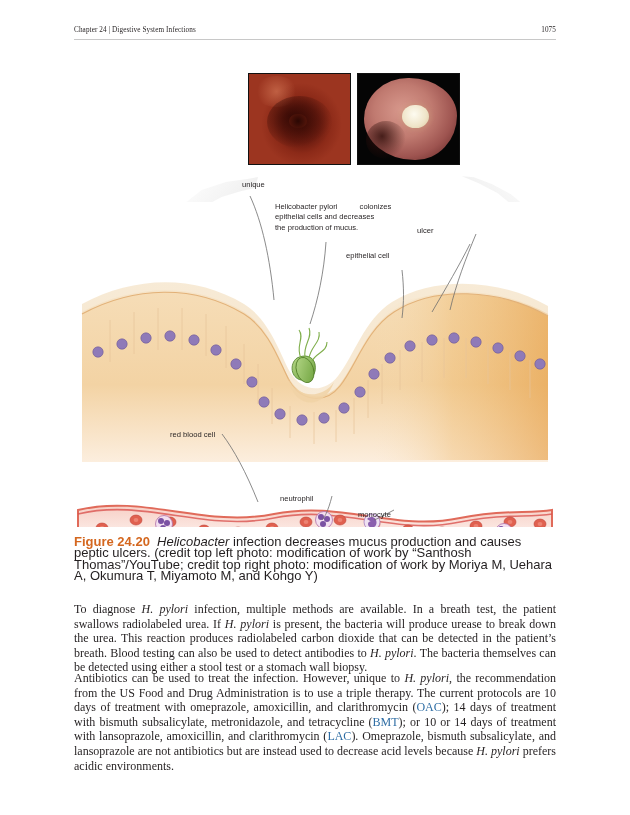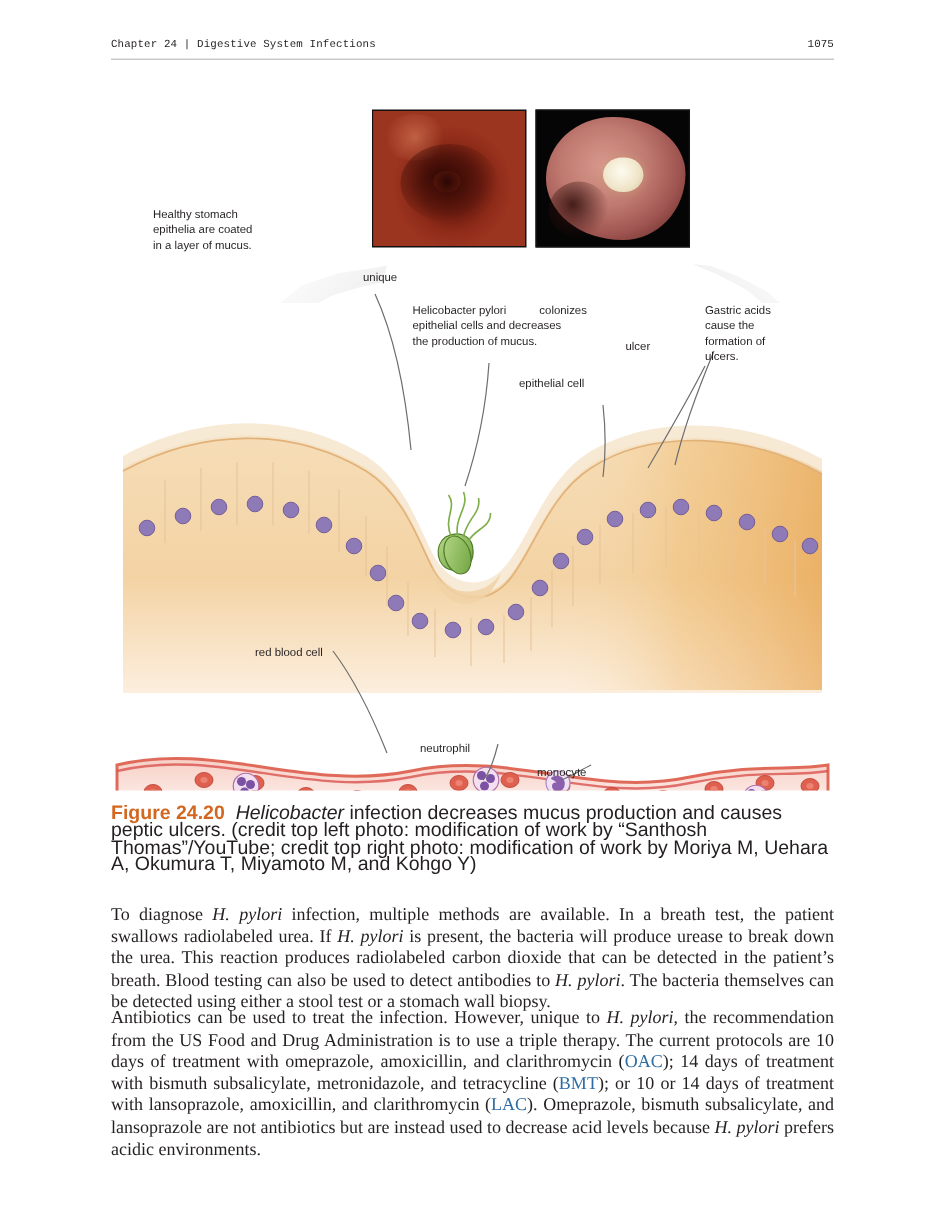--- a/index.html
+++ b/index.html
@@ -23,21 +23,21 @@
     background: #fff;
   }
   .header {
     position: absolute;
     left: 74px;
     top: 26px;
     width: 482px;
     display: flex;
     justify-content: space-between;
     align-items: center;
-    font-family: Liberation Mono, monospace;
+    font-family: Liberation Serif, serif;
     font-size: 7.2px;
     color: #231f20;
     letter-spacing: 0.1px;
   }
   .header-rule {
     position: absolute;
     left: 74px;
     top: 39px;
     width: 482px;
     height: 1px;
@@ -372,40 +372,29 @@
         <path d="M252,180 C250,210 244,238 236,262"></path>
         <path d="M396,182 C386,202 372,226 358,250"></path>
         <path d="M402,172 C392,196 382,222 376,248"></path>
         <path d="M328,208 C330,226 330,240 328,256"></path>
         <path d="M148,372 C160,388 172,410 184,440"></path>
         <path d="M258,434 C254,450 250,456 248,458"></path>
         <path d="M320,448 C312,452 306,456 300,458"></path>
       </g>
     </svg>
 
-    <div class="fig-label" style="left:28px; top:76px; width:96px;">
-      <span style="white-space: pre-line;">Healthy stomach
-epithelia are coated
-in a layer of mucus.</span>
-    </div>
 
     <div class="fig-label" style="left:168px; top:118px;">unique</div>
 
     <div class="fig-label" style="left:201px; top:140px; width:150px;">
       <span class="i">Helicobacter pylori</span><span style="white-space: pre-line; margin-left: 20px;"> colonizes
 epithelial cells and decreases
 the production of mucus.</span>
     </div>
 
-    <div class="fig-label" style="left:396px; top:140px; width:70px;">
-      <span style="white-space: pre-line;">Gastric acids
-cause the
-formation of
-ulcers.</span>
-    </div>
 
     <div class="fig-label" style="left:343px; top:164px;text-align:center;">ulcer</div>
 
     <div class="fig-label" style="left:272px; top:189px;">epithelial cell</div>
 
     <div class="fig-label" style="left:96px; top:368px;">red blood cell</div>
 
     <div class="fig-label" style="left:206px; top:432px;">neutrophil</div>
 
     <div class="fig-label" style="left:284px; top:448px;">monocyte</div>

